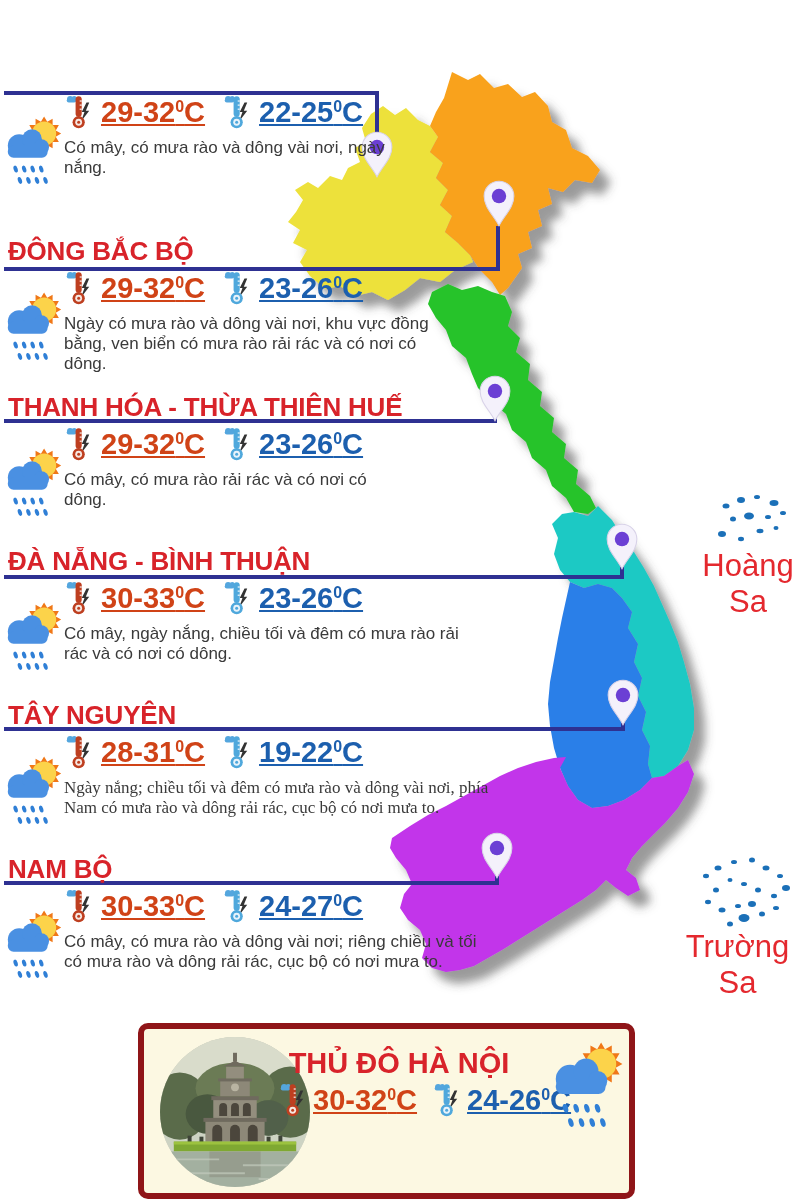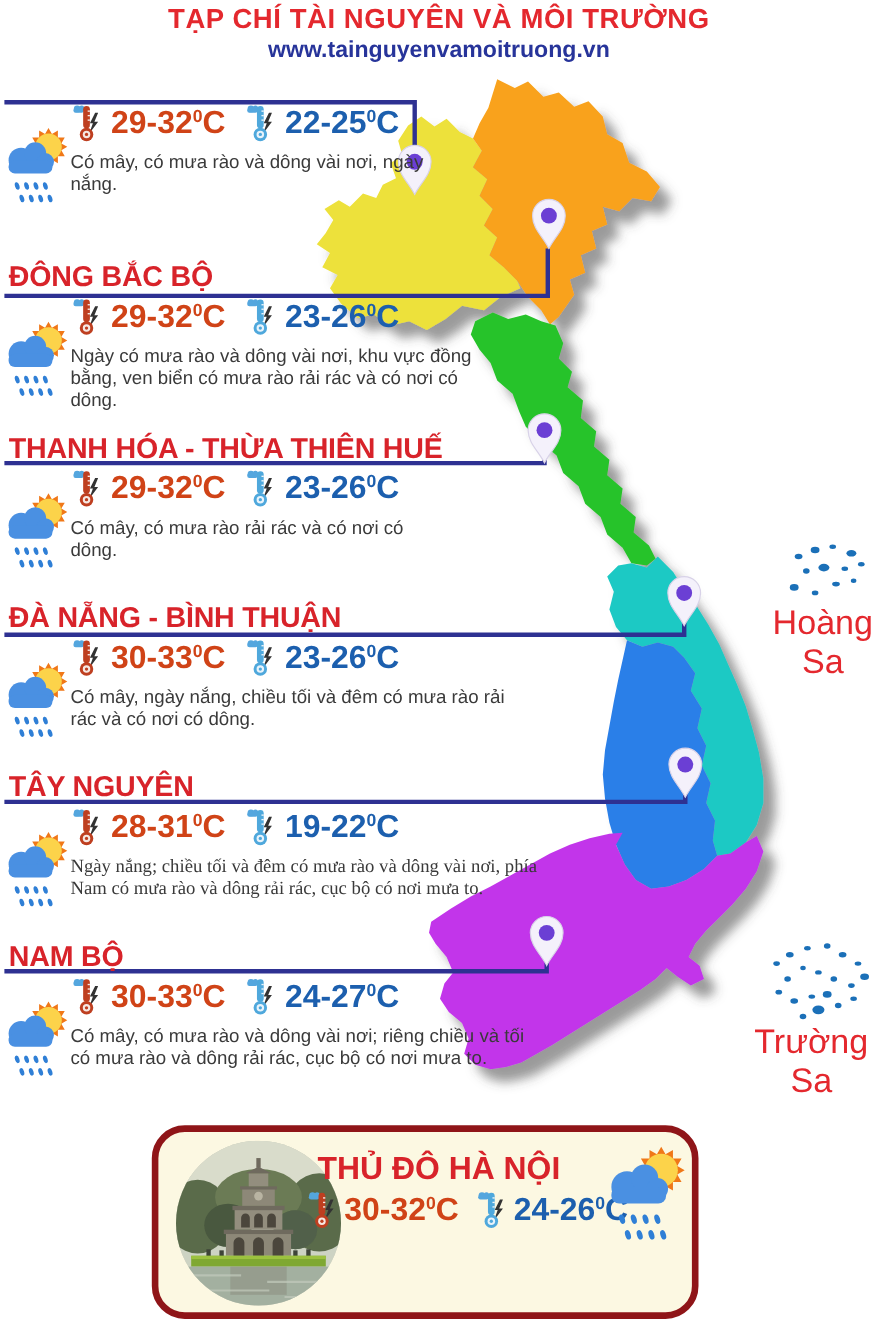--- a/index.html
+++ b/index.html
@@ -12,31 +12,31 @@
 
   .hdr{position:absolute;left:0;right:0;top:3px;text-align:center;}
   .hdr-title{font-size:25px;font-weight:700;color:var(--header-red);letter-spacing:.5px;}
   .hdr-url{font-size:21px;font-weight:700;color:var(--header-blue);margin-top:2px;}
 
   .region{position:absolute;left:0;width:660px;height:150px;}
   .r-title{position:absolute;left:8px;top:0;font-size:26px;font-weight:700;color:var(--title-red);white-space:nowrap;letter-spacing:-0.2px;}
   .r-icon{position:absolute;left:0px;top:44px;width:64px;height:96px;}
   .temps{position:absolute;left:64px;top:33px;display:flex;align-items:center;gap:7px;}
   .thermo{width:30px;height:38px;flex:0 0 auto;}
-  .temp{font-size:29px;font-weight:700;white-space:nowrap;}
+  .temp{font-size:29px;font-weight:700;white-space:nowrap;text-decoration:underline;}
   .temp.hot{color:var(--temp-hot);margin-right:10px;}
   .temp.cold{color:var(--temp-cold);}
   .deg{font-size:16px;position:relative;top:-10px;line-height:0;}
   .r-desc{position:absolute;left:64px;top:78px;font-size:17px;color:var(--text-dark);line-height:1.17;}
 
   .sea-label{position:absolute;font-size:31px;color:var(--sea-label-red);text-align:center;z-index:2;}
 
   .hanoi-box{
     position:absolute;left:138px;top:1023px;width:497px;height:176px;box-sizing:border-box;
-    border:6px solid var(--box-border);border-radius:30px;background:var(--box-bg);z-index:3;
+    border:6px solid var(--box-border);border-radius:10px;background:var(--box-bg);z-index:3;
   }
   .hn-photo{position:absolute;left:16px;top:8px;width:150px;height:150px;border-radius:50%;
     overflow:hidden;box-shadow:0 0 0 3px #d8d2bf inset;}
   .hn-photo svg{display:block;}
   .hn-title{position:absolute;left:130px;top:18px;width:250px;text-align:center;
     font-size:29px;font-weight:700;color:var(--title-red);white-space:nowrap;}
   .hn-temps{position:absolute;left:134px;top:52px;display:flex;align-items:center;gap:5px;}
   .hn-temps .temp{font-size:29px;}
   .hn-desc{position:absolute;left:128px;top:96px;width:330px;font-size:23px;color:var(--text-dark);line-height:1.17;}
   .hn-icon{position:absolute;left:402px;top:8px;width:80px;height:100px;}
@@ -175,24 +175,20 @@
       <use href="#pin" x="482" y="180" width="34" height="47"></use>
       <use href="#pin" x="478" y="375" width="34" height="47"></use>
       <use href="#pin" x="605" y="523" width="34" height="47"></use>
       <use href="#pin" x="606" y="679" width="34" height="47"></use>
       <use href="#pin" x="480" y="832" width="34" height="47"></use>
     </g>
   </svg>
 
   <div class="txt-layer">
 
-    <div class="hdr">
-      <div class="hdr-title">TẠP CHÍ TÀI NGUYÊN VÀ MÔI TRƯỜNG</div>
-      <div class="hdr-url">www.tainguyenvamoitruong.vn</div>
-    </div>
 
     <section class="region" style="top:60px;">
       <svg class="r-icon">
           <use href="#wicon"></use>
         </svg>
       <div class="temps">
         <svg class="thermo">
             <use href="#thermo-hot"></use>
           </svg>
         <div class="temp hot"><span>29-32</span><span class="deg">0</span><span>C</span></div>

